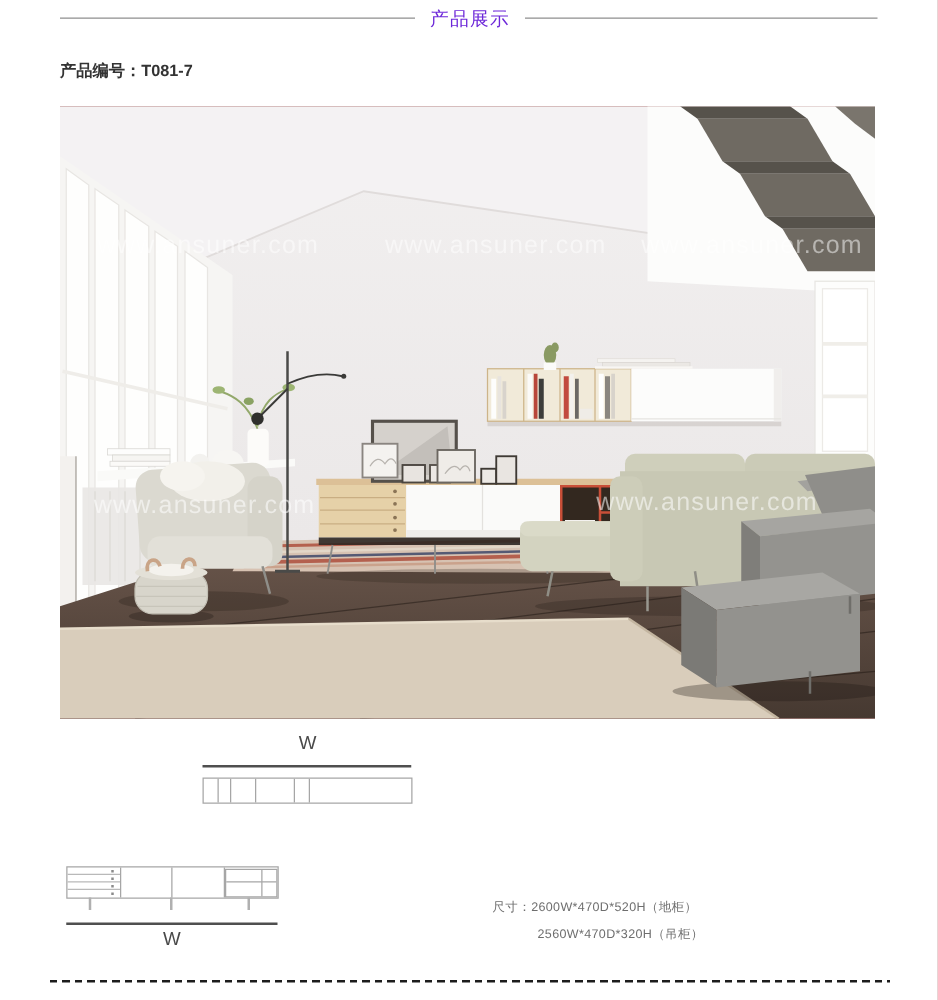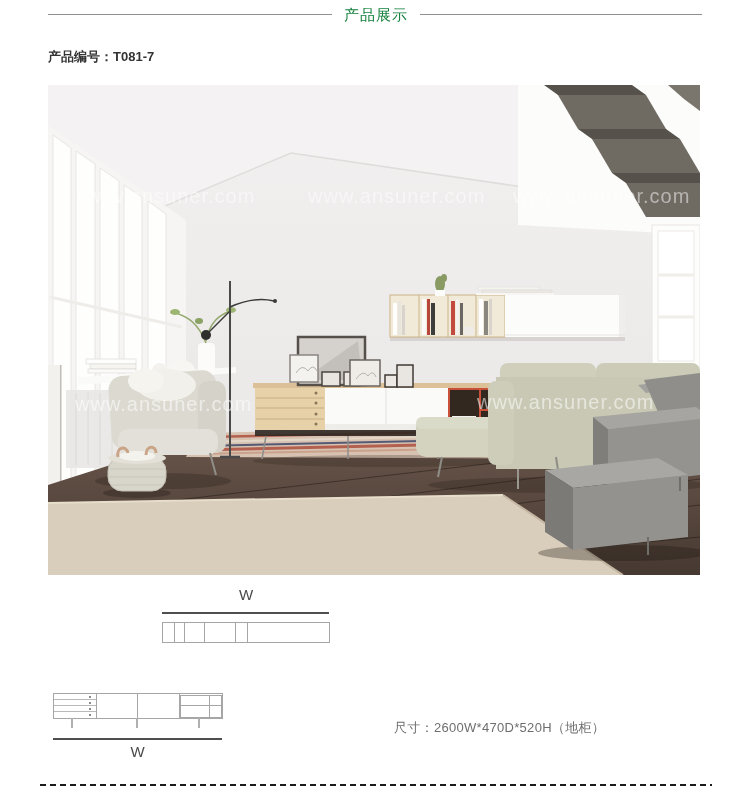--- a/index.html
+++ b/index.html
@@ -2,21 +2,21 @@
 <html><head>
 <meta charset="utf-8">
 <style>
   html,body{margin:0;padding:0;background:#fff;}
   #page{position:relative;width:750px;height:800px;background:#ffffff;overflow:hidden;
         font-family:"Liberation Sans","DejaVu Sans",sans-serif;}
 
   
   .hline{position:absolute;top:14px;height:1px;background:#8f8f8f;}
   #header-title{position:absolute;left:332px;top:6px;width:88px;text-align:center;
-                font-size:15px;color:#15803d;letter-spacing:1px;}
+                font-size:15px;color:#6d28d9;letter-spacing:1px;}
 
   
   #product-code{position:absolute;left:48px;top:48px;font-size:13px;font-weight:600;color:#333;}
 
   
   #product-photo{position:absolute;left:48px;top:85px;width:652px;height:490px;background:#7f1d1d;overflow:hidden;}
   .wm{position:absolute;width:170px;text-align:center;font-size:20px;color:rgba(255,255,255,0.5);
       letter-spacing:1px;white-space:nowrap;pointer-events:none;}
   .wm.dim{color:rgba(255,255,255,0.55);}
 
@@ -24,21 +24,21 @@
   .dimline{position:absolute;height:2px;background:#4f4f4f;}
   .dimlabel{position:absolute;text-align:center;font-size:15px;color:#4a4a4a;}
   .ln{position:absolute;background:#a6a6a6;}
   .lnlight{position:absolute;background:#b9b9b9;}
   #plan-rect{position:absolute;left:162px;top:622px;width:166px;height:19px;border:1px solid #a6a6a6;background:#fff;}
   #front-rect{position:absolute;left:53px;top:693px;width:168px;height:24px;border:1px solid #a6a6a6;background:#fff;}
   .leg{position:absolute;width:2px;height:10px;background:#b0b0b0;top:718px;}
   .dot{position:absolute;width:2px;height:2px;background:#8a8a8a;left:35px;}
 
   
-  .sizerow{position:absolute;font-size:13px;color:#6e6e6e;letter-spacing:0.3px;white-space:nowrap;text-align:center;}
+  .sizerow{position:absolute;font-size:10px;color:#6e6e6e;letter-spacing:0.3px;white-space:nowrap;text-align:center;}
 
   
   #bottom-dash{position:absolute;left:40px;top:784px;width:672px;height:2px;
     background:repeating-linear-gradient(90deg,#1c1c1c 0 6px,transparent 6px 10px);}
 </style>
 </head>
 <body>
 
 <div id="page">
 
@@ -333,15 +333,18 @@
     <div class="leg" style="left:71px;"></div>
     <div class="leg" style="left:136px;"></div>
     <div class="leg" style="left:198px;"></div>
     <div class="dimline" style="left:53px;top:738px;width:169px;"></div>
     <div class="dimlabel" style="left:53px;top:743px;width:169px;">W</div>
   </div>
 
   <div class="sizerow" style="left:394px;top:719px;">
     <span>尺寸：</span><span>2600W*470D*520H（地柜）</span>
   </div>
+  <div class="sizerow" style="left:430px;top:740px;">
+    <span>2560W*470D*320H（吊柜）</span>
+  </div>
 
   <div id="bottom-dash"></div>
 </div>
 
 </body></html>

